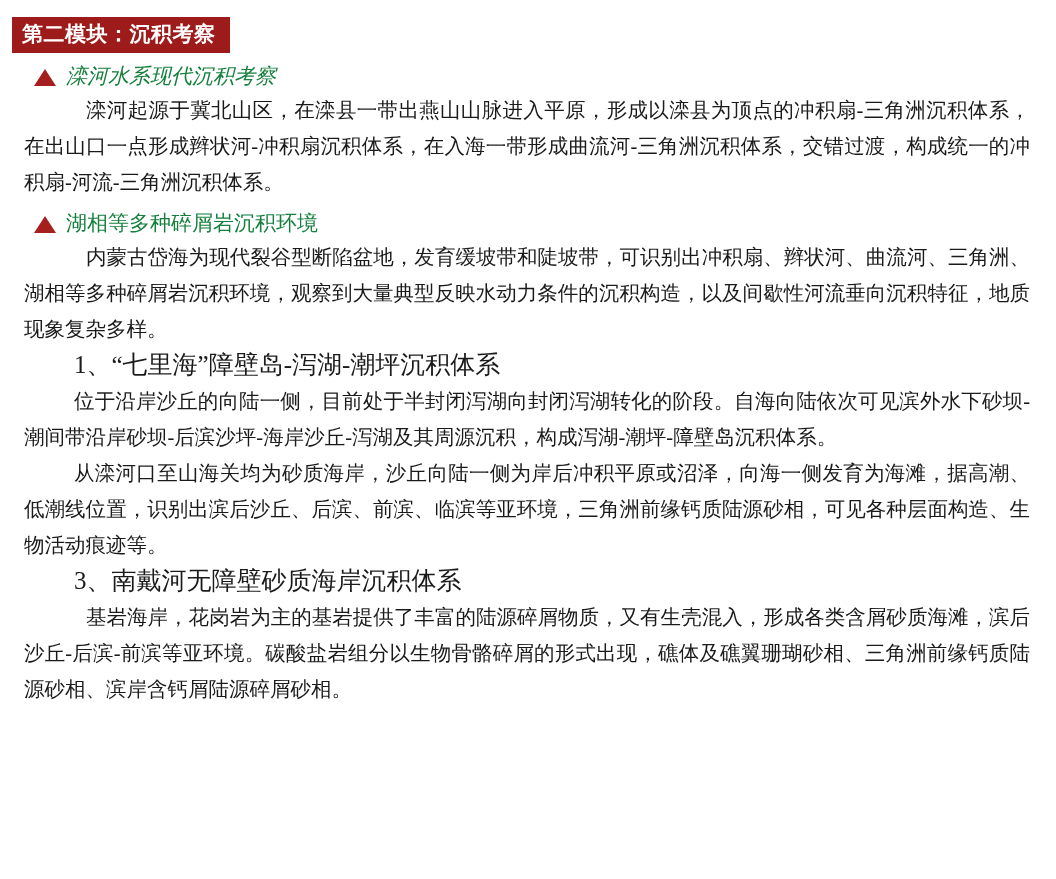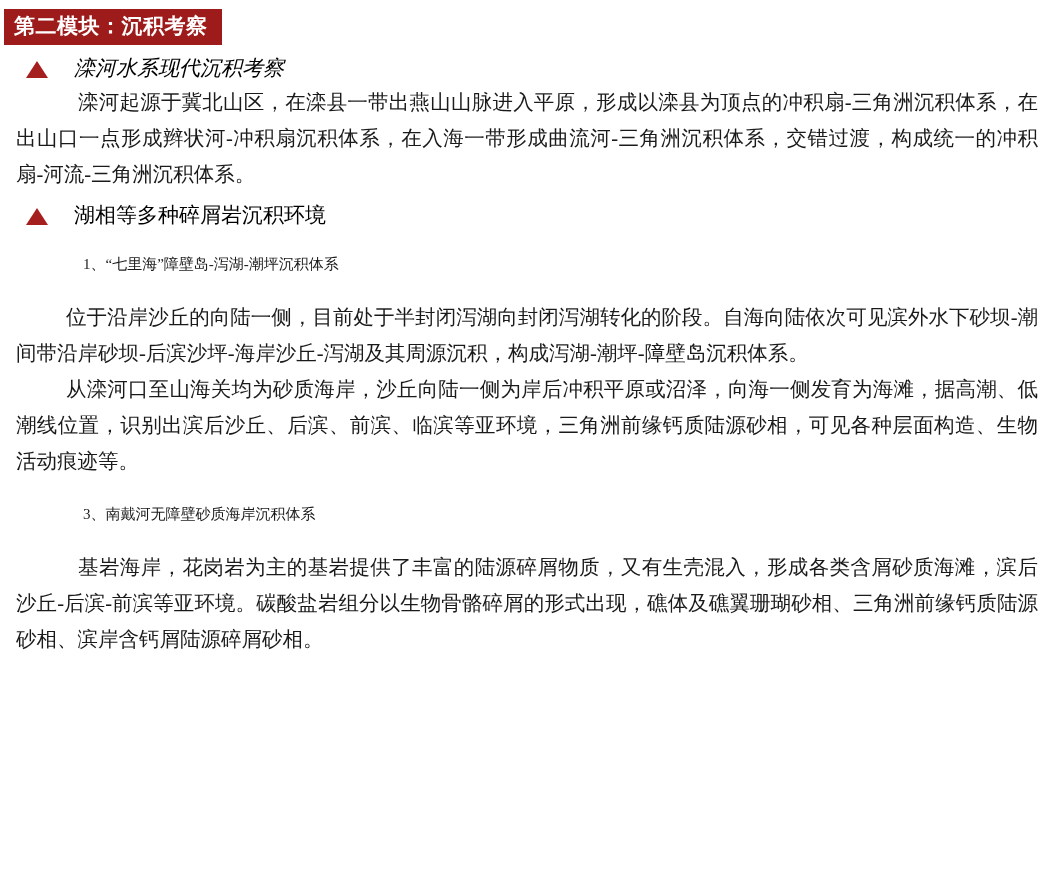--- a/index.html
+++ b/index.html
@@ -12,21 +12,21 @@
     height: 879px;
     font-family: "Liberation Serif", "DejaVu Serif", serif;
     color: #1a1a1a;
     overflow: hidden;
   }
   .page {
     position: relative;
     width: 1056px;
     height: 879px;
     box-sizing: border-box;
-    padding: 4px;
+    padding: 12px;
   }
   
   .module-header {
     display: inline-block;
     background: #9e1b1b;
     color: #ffffff;
     font-weight: bold;
     font-size: 21px;
     line-height: 1;
     padding: 7px 14px 8px 10px;
@@ -47,45 +47,44 @@
     border-left: 11px solid transparent;
     border-right: 11px solid transparent;
     border-bottom: 17px solid #a51f1f;
     margin-top: 7px;
     margin-right: 10px;
     flex: 0 0 auto;
   }
   .section-title {
     font-size: 21px;
     line-height: 28px;
-    color: #000000;
+    color: #15803d;
     font-family: "Liberation Serif", "DejaVu Serif", serif;
-    margin-left: 16px;
   }
   .section-title.italic {
     font-style: italic;
   }
   
   p.body {
     font-size: 20.5px;
     line-height: 36px;
     margin: 0 0 0 0;
     padding: 0 14px 0 12px;
     text-align: justify;
     text-justify: inter-ideograph;
     text-indent: 62px;
   }
   p.body.sub {
     text-indent: 50px;
     font-family: Liberation Serif, serif;
   }
   p.sublist {
-    font-size: 15px;
+    font-size: 25px;
     line-height: 36px;
-    margin: 17px;
+    margin: 0;
     padding: 0 14px 0 12px;
     text-indent: 50px;
   }
 </style>
 </head>
 <body>
 
 <div class="page">
 
   <div class="module-header">第二模块：沉积考察</div>
@@ -95,20 +94,21 @@
     <span class="tri"></span>
     <span class="section-title italic">滦河水系现代沉积考察</span>
   </div>
   <p class="body">滦河起源于冀北山区，在滦县一带出燕山山脉进入平原，形成以滦县为顶点的冲积扇-三角洲沉积体系，在出山口一点形成辫状河-冲积扇沉积体系，在入海一带形成曲流河-三角洲沉积体系，交错过渡，构成统一的冲积扇-河流-三角洲沉积体系。</p>
 
   
   <div class="section-head">
     <span class="tri"></span>
     <span class="section-title">湖相等多种碎屑岩沉积环境</span>
   </div>
+  <p class="body">内蒙古岱海为现代裂谷型断陷盆地，发育缓坡带和陡坡带，可识别出冲积扇、辫状河、曲流河、三角洲、湖相等多种碎屑岩沉积环境，观察到大量典型反映水动力条件的沉积构造，以及间歇性河流垂向沉积特征，地质现象复杂多样。</p>
 
   
   <p class="sublist">1、“七里海”障壁岛-泻湖-潮坪沉积体系</p>
   <p class="body sub">位于沿岸沙丘的向陆一侧，目前处于半封闭泻湖向封闭泻湖转化的阶段。自海向陆依次可见滨外水下砂坝-潮间带沿岸砂坝-后滨沙坪-海岸沙丘-泻湖及其周源沉积，构成泻湖-潮坪-障壁岛沉积体系。</p>
   <p class="body sub">从滦河口至山海关均为砂质海岸，沙丘向陆一侧为岸后冲积平原或沼泽，向海一侧发育为海滩，据高潮、低潮线位置，识别出滨后沙丘、后滨、前滨、临滨等亚环境，三角洲前缘钙质陆源砂相，可见各种层面构造、生物活动痕迹等。</p>
   <p class="sublist">3、南戴河无障壁砂质海岸沉积体系</p>
 
   
   <p class="body">基岩海岸，花岗岩为主的基岩提供了丰富的陆源碎屑物质，又有生壳混入，形成各类含屑砂质海滩，滨后沙丘-后滨-前滨等亚环境。碳酸盐岩组分以生物骨骼碎屑的形式出现，礁体及礁翼珊瑚砂相、三角洲前缘钙质陆源砂相、滨岸含钙屑陆源碎屑砂相。</p>
 

